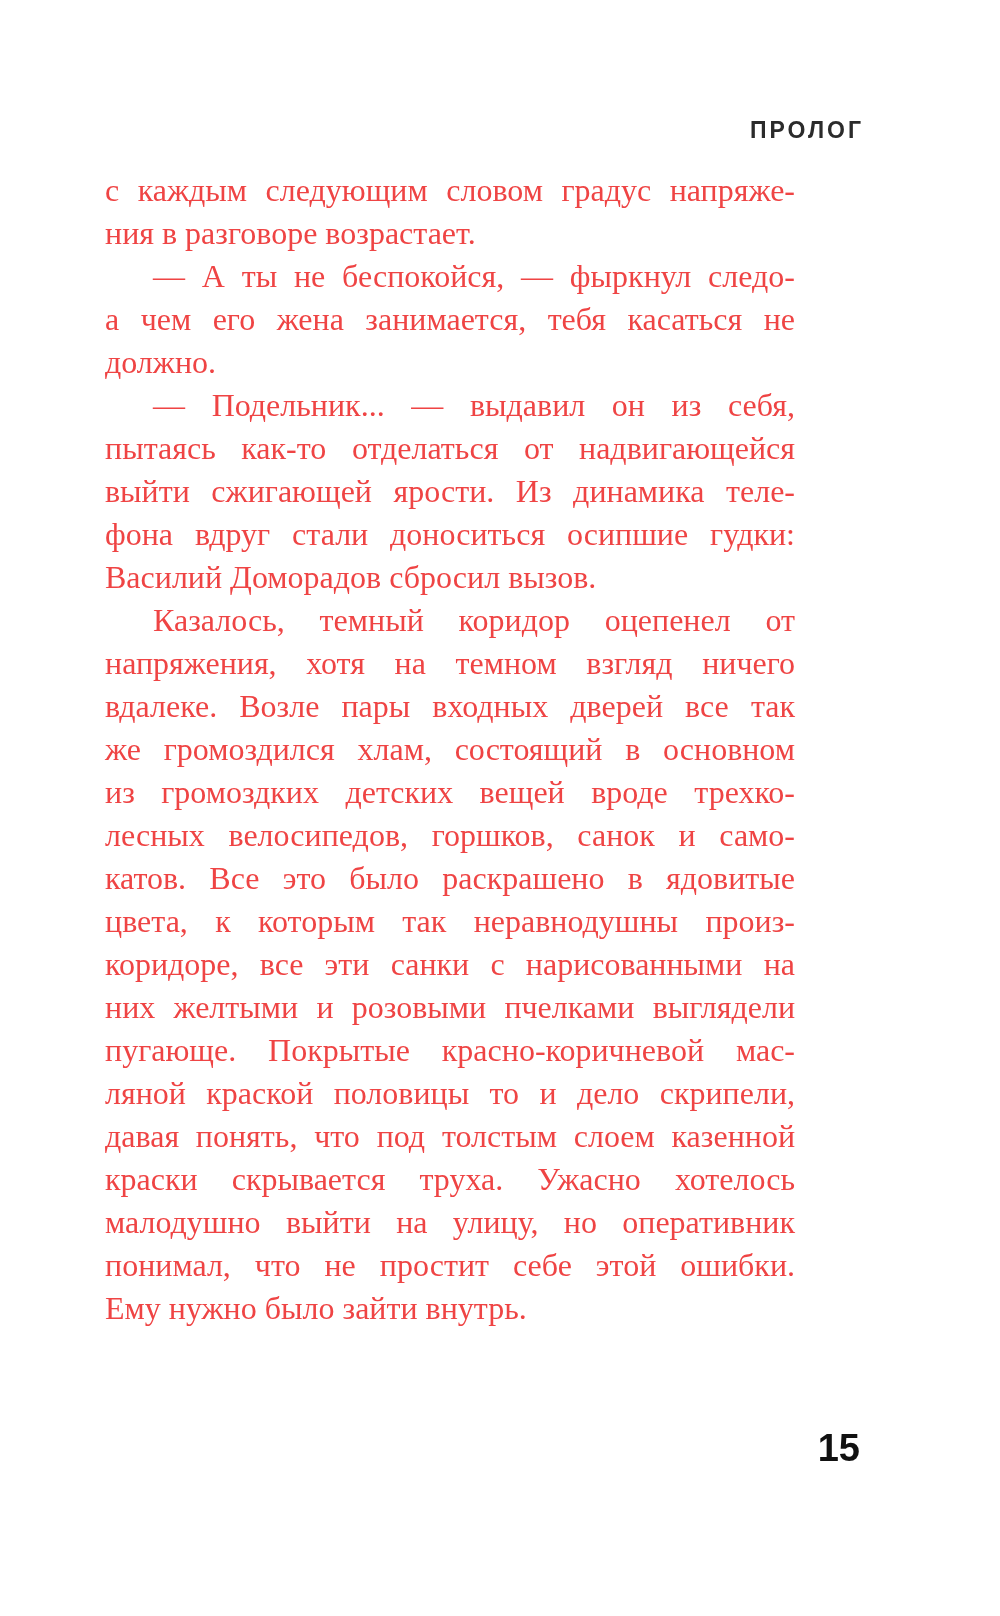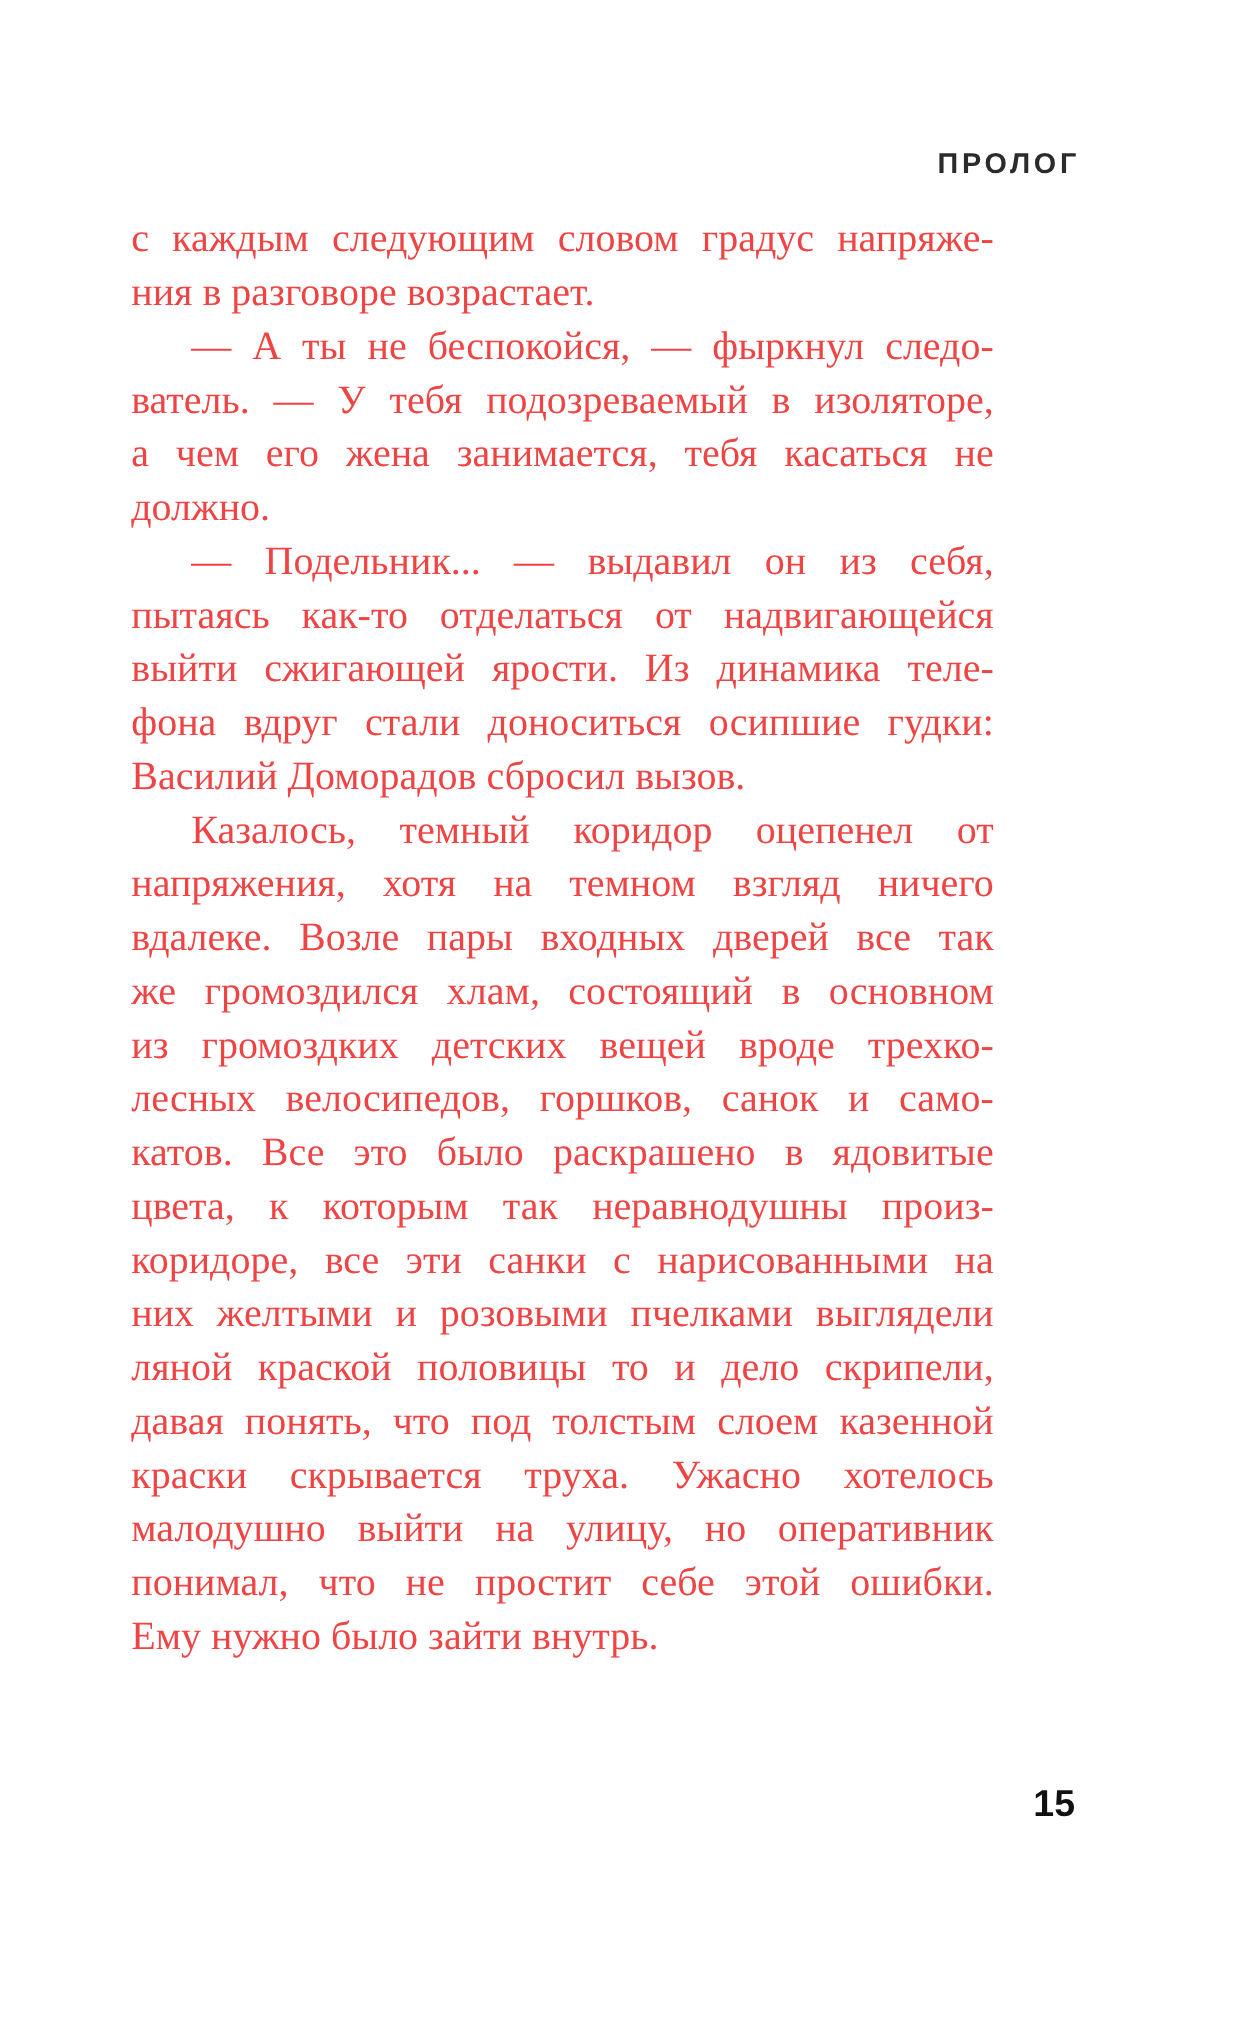--- a/index.html
+++ b/index.html
@@ -43,52 +43,52 @@
     text-align-last: left;
   }
   .line.indent {
     text-indent: 48px;
   }
   .page-number {
     position: absolute;
     top: 1427px;
     right: 140px;
     font-family: "Liberation Sans", sans-serif;
-    font-size: 30px;
+    font-size: 38px;
     font-weight: 700;
     color: #111111;
   }
 </style>
 </head>
 <body>
 
 <div class="running-head">ПРОЛОГ</div>
 
 <div class="text-block">
     <div class="line">с каждым следующим словом градус напряже-</div>
     <div class="line end">ния в разговоре возрастает.</div>
     <div class="line indent">— А ты не беспокойся, — фыркнул следо-</div>
-    <div class="line">ватель. — У тебя подозреваемый в изоляторе,</div>
     <div class="line">а чем его жена занимается, тебя касаться не</div>
     <div class="line end">должно.</div>
     <div class="line indent">— Подельник... — выдавил он из себя,</div>
     <div class="line">пытаясь как-то отделаться от надвигающейся</div>
     <div class="line">выйти сжигающей ярости. Из динамика теле-</div>
     <div class="line">фона вдруг стали доноситься осипшие гудки:</div>
     <div class="line end">Василий Доморадов сбросил вызов.</div>
     <div class="line indent">Казалось, темный коридор оцепенел от</div>
     <div class="line">напряжения, хотя на темном взгляд ничего</div>
     <div class="line">вдалеке. Возле пары входных дверей все так</div>
     <div class="line">же громоздился хлам, состоящий в основном</div>
     <div class="line">из громоздких детских вещей вроде трехко-</div>
     <div class="line">лесных велосипедов, горшков, санок и само-</div>
     <div class="line">катов. Все это было раскрашено в ядовитые</div>
     <div class="line">цвета, к которым так неравнодушны произ-</div>
     <div class="line">коридоре, все эти санки с нарисованными на</div>
     <div class="line">них желтыми и розовыми пчелками выглядели</div>
+    <div class="line">пугающе. Покрытые красно-коричневой мас-</div>
     <div class="line">ляной краской половицы то и дело скрипели,</div>
     <div class="line">давая понять, что под толстым слоем казенной</div>
     <div class="line">краски скрывается труха. Ужасно хотелось</div>
     <div class="line">малодушно выйти на улицу, но оперативник</div>
     <div class="line">понимал, что не простит себе этой ошибки.</div>
     <div class="line end">Ему нужно было зайти внутрь.</div>
   </div>
 
 <div class="page-number">15</div>
 

